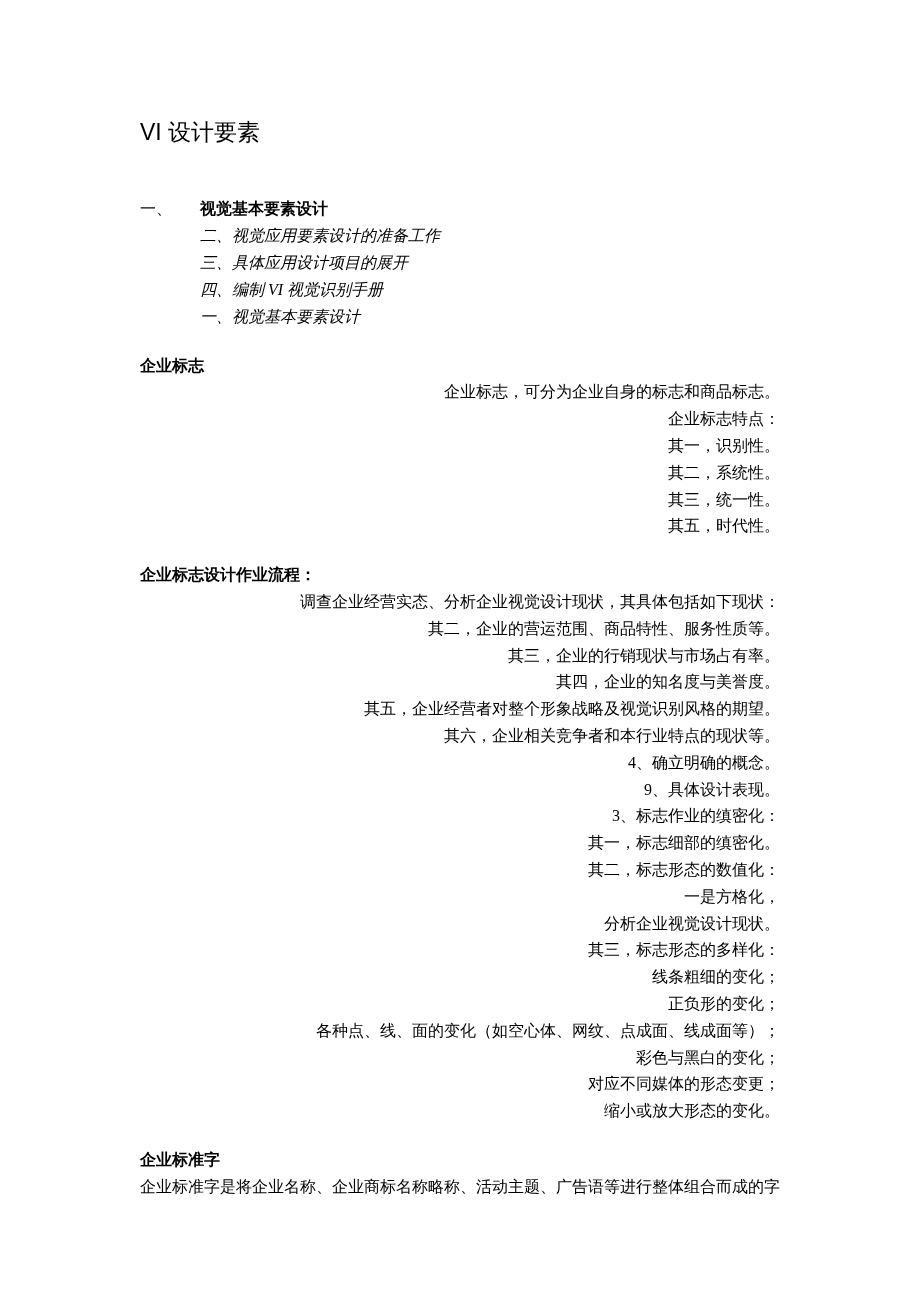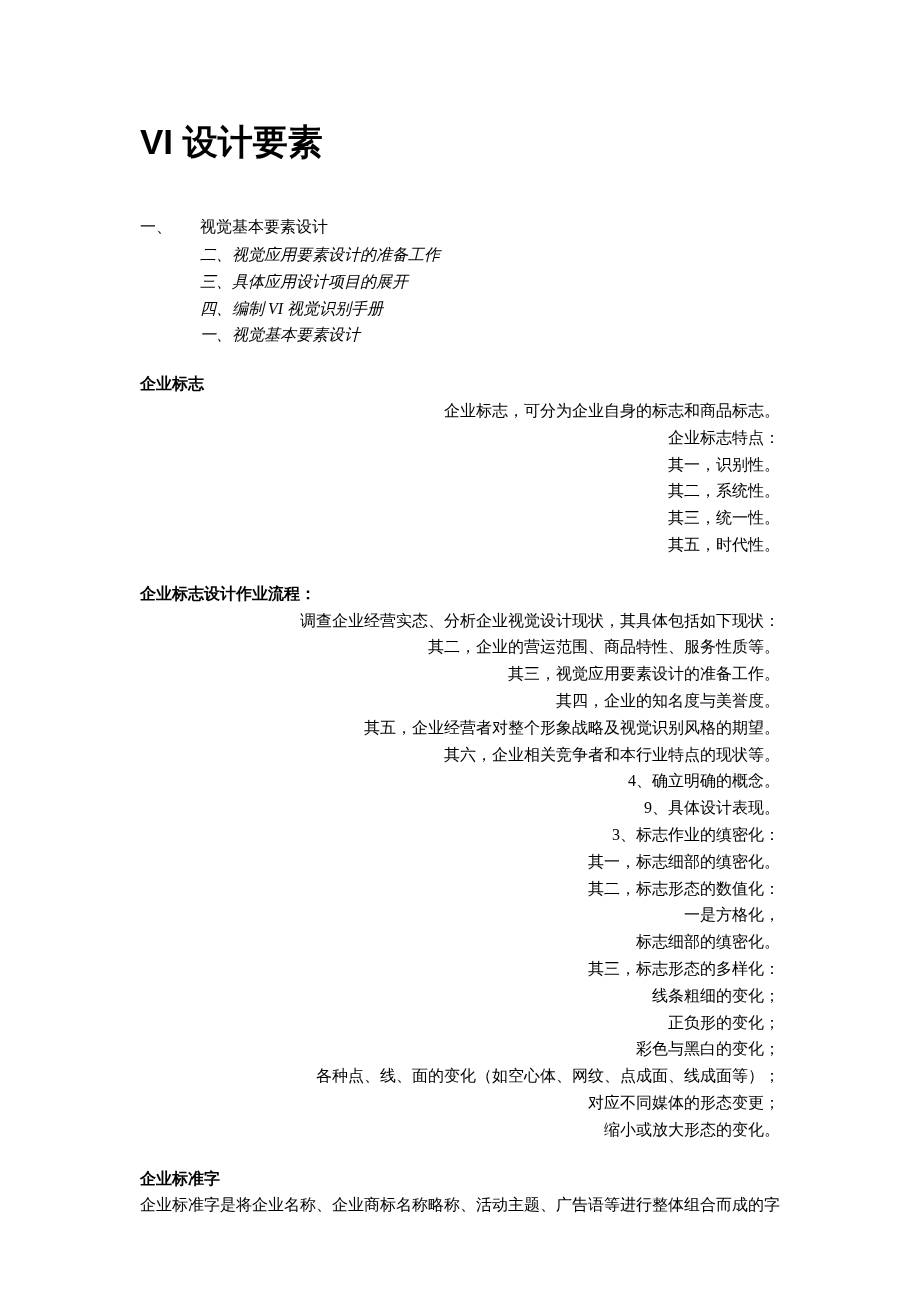--- a/index.html
+++ b/index.html
@@ -12,34 +12,34 @@
     line-height: 1.55;
   }
   .page {
     width: 920px;
     min-height: 1302px;
     box-sizing: border-box;
     padding: 115px 140px 60px 140px;
   }
   .title {
     font-family: "SimHei", "黑体", sans-serif;
-    font-size: 35px;
-    font-weight: bold;
+    font-size: 23px;
+    font-weight: normal;
     margin-bottom: 46px;
   }
   .sec1-row {
     display: flex;
     margin-bottom: 3px;
   }
   .sec1-num {
     width: 60px;
     flex-shrink: 0;
   }
   .sec1-head {
-    font-weight: normal;
+    font-weight: bold;
   }
   .outline {
     padding-left: 60px;
   }
   .outline-item {
     margin-bottom: 2px;
     font-style: italic;
   }
   .h2 {
     font-weight: bold;
@@ -73,35 +73,35 @@
   <div class="line">企业标志，可分为企业自身的标志和商品标志。</div>
   <div class="line">企业标志特点：</div>
   <div class="line">其一，识别性。</div>
   <div class="line">其二，系统性。</div>
   <div class="line">其三，统一性。</div>
   <div class="line">其五，时代性。</div>
 
   <div class="h2">企业标志设计作业流程：</div>
   <div class="line">调查企业经营实态、分析企业视觉设计现状，其具体包括如下现状：</div>
   <div class="line">其二，企业的营运范围、商品特性、服务性质等。</div>
-  <div class="line">其三，视觉应用要素设计的准备工作。</div>
+  <div class="line">其三，企业的行销现状与市场占有率。</div>
   <div class="line">其四，企业的知名度与美誉度。</div>
   <div class="line">其五，企业经营者对整个形象战略及视觉识别风格的期望。</div>
   <div class="line">其六，企业相关竞争者和本行业特点的现状等。</div>
   <div class="line">4、确立明确的概念。</div>
   <div class="line">9、具体设计表现。</div>
   <div class="line">3、标志作业的缜密化：</div>
   <div class="line">其一，标志细部的缜密化。</div>
   <div class="line">其二，标志形态的数值化：</div>
   <div class="line">一是方格化，</div>
-  <div class="line">标志细部的缜密化。</div>
+  <div class="line">分析企业视觉设计现状。</div>
   <div class="line">其三，标志形态的多样化：</div>
   <div class="line">线条粗细的变化；</div>
   <div class="line">正负形的变化；</div>
+  <div class="line">各种点、线、面的变化（如空心体、网纹、点成面、线成面等）；</div>
   <div class="line">彩色与黑白的变化；</div>
-  <div class="line">各种点、线、面的变化（如空心体、网纹、点成面、线成面等）；</div>
   <div class="line">对应不同媒体的形态变更；</div>
   <div class="line">缩小或放大形态的变化。</div>
 
   <div class="h2">企业标准字</div>
   <div class="line">企业标准字是将企业名称、企业商标名称略称、活动主题、广告语等进行整体组合而成的字</div>
 
 </div>
 
 </body></html>

